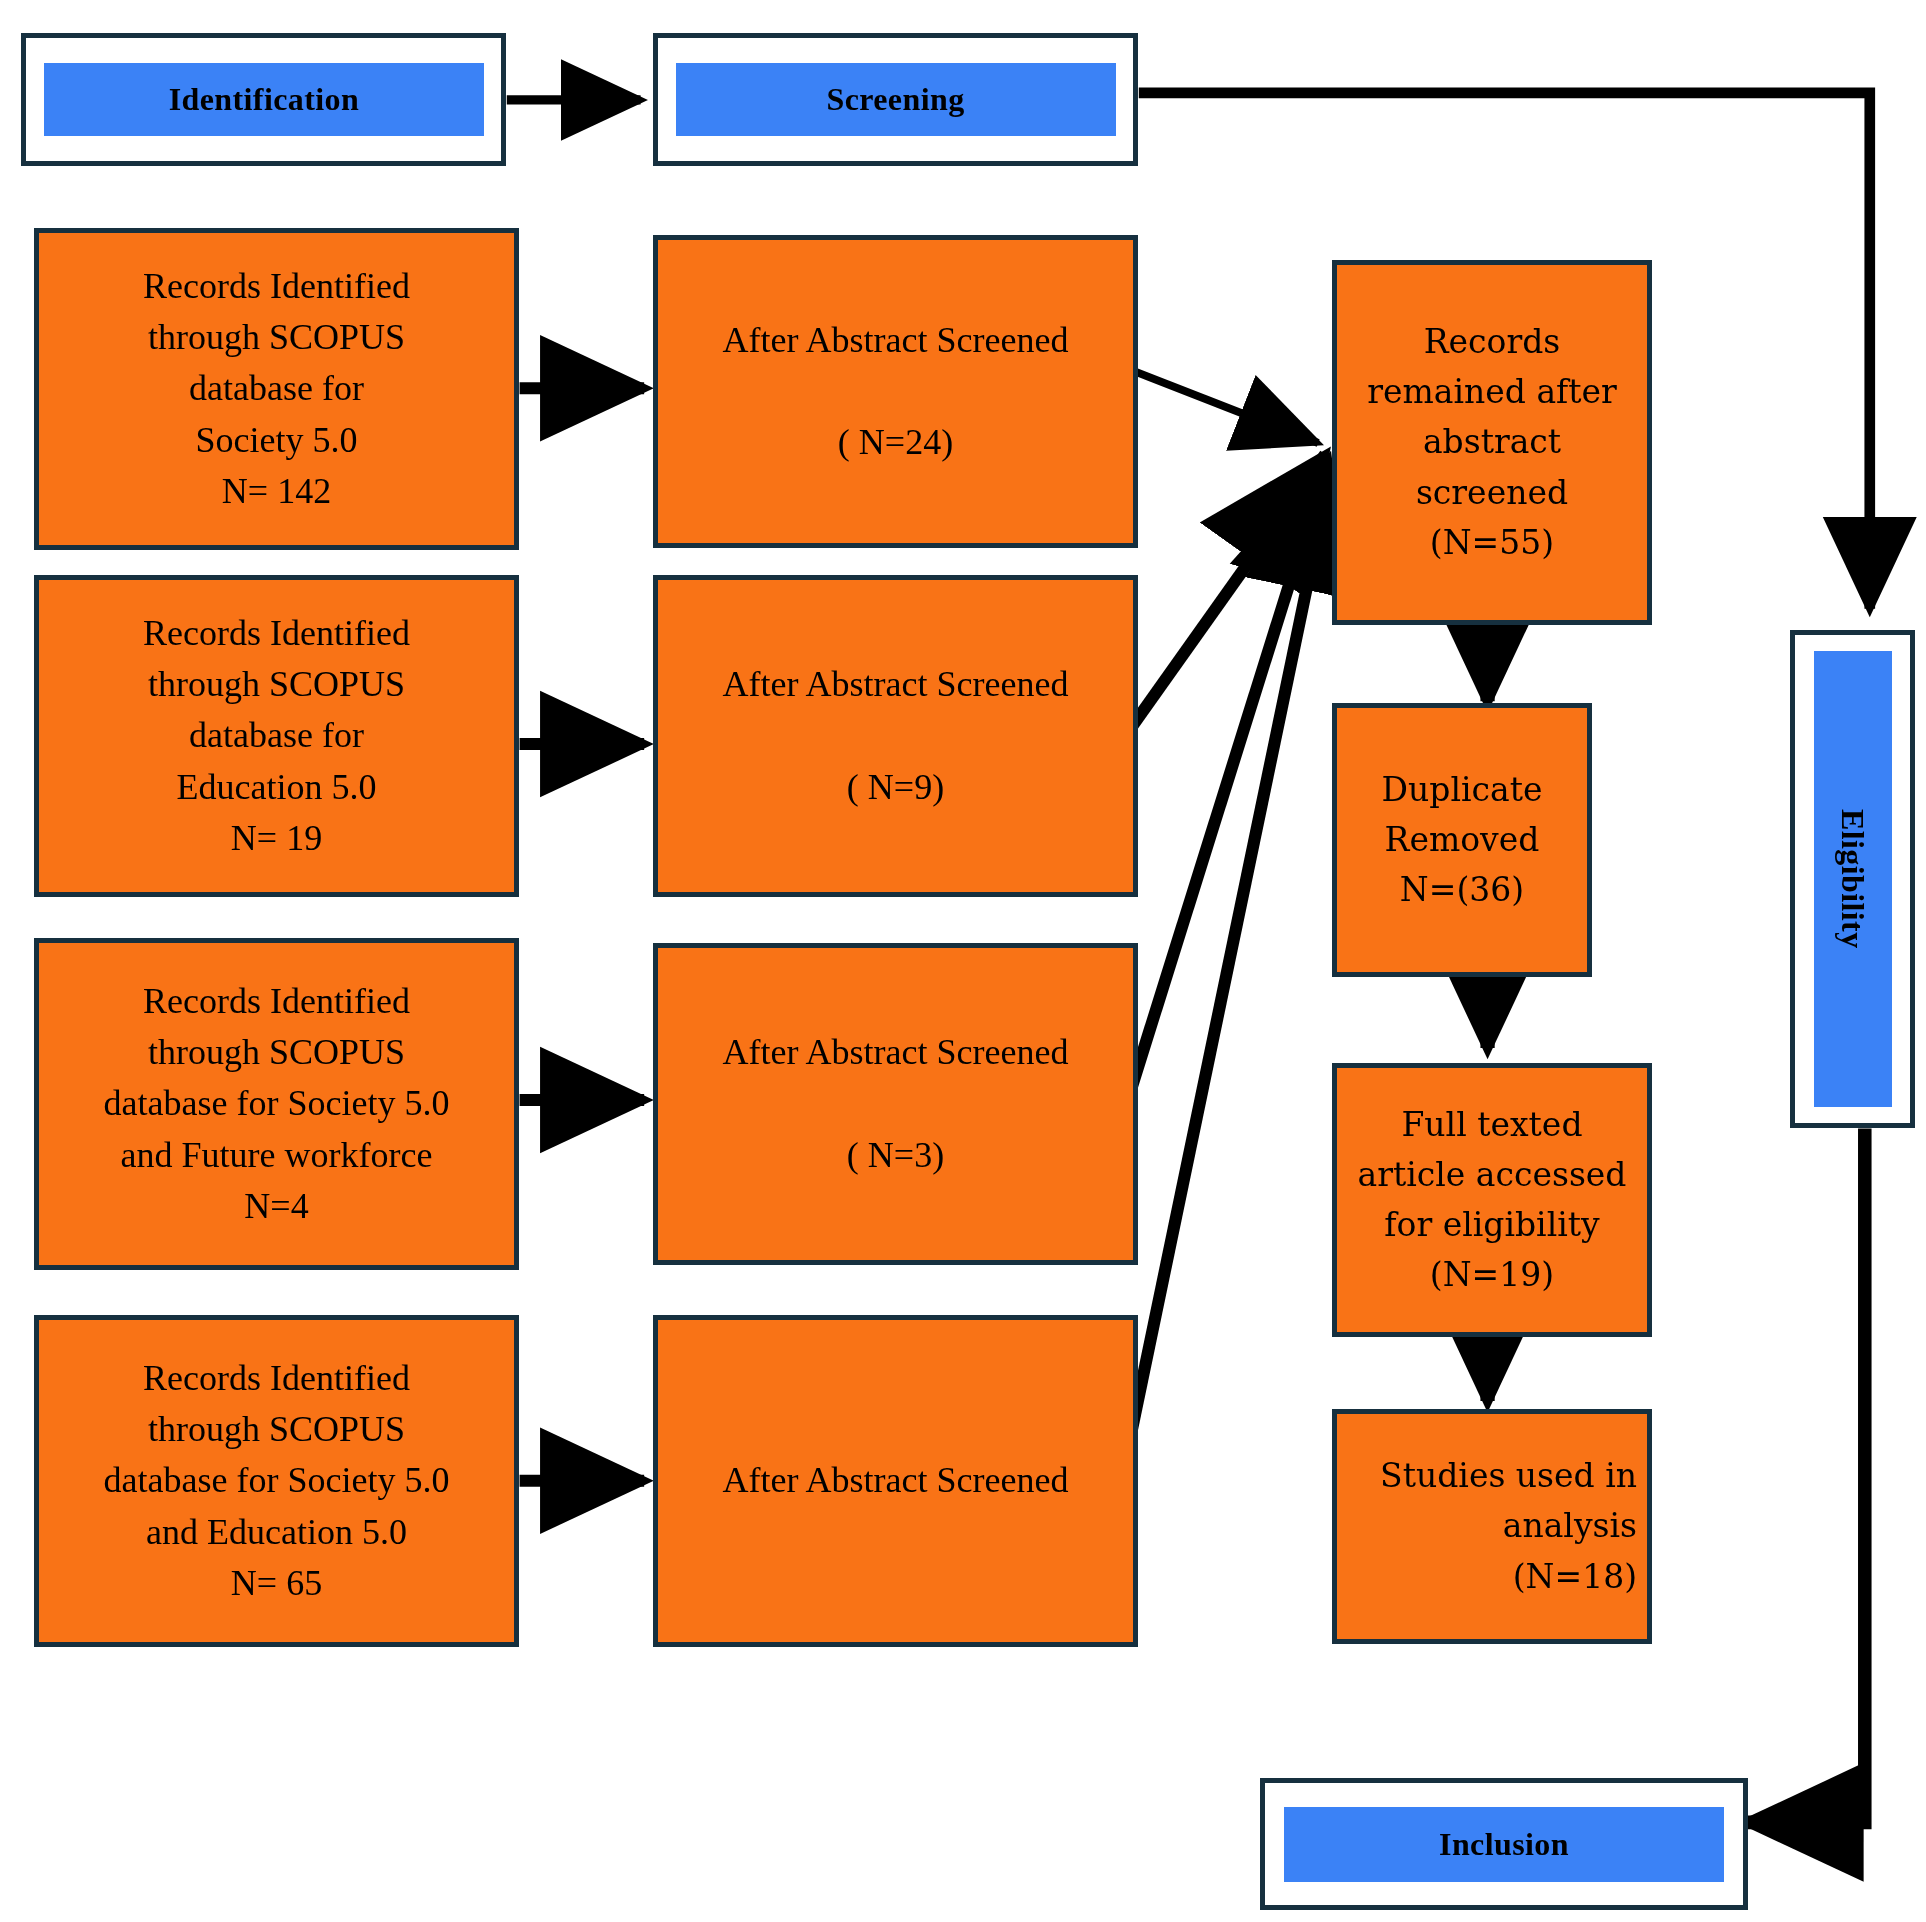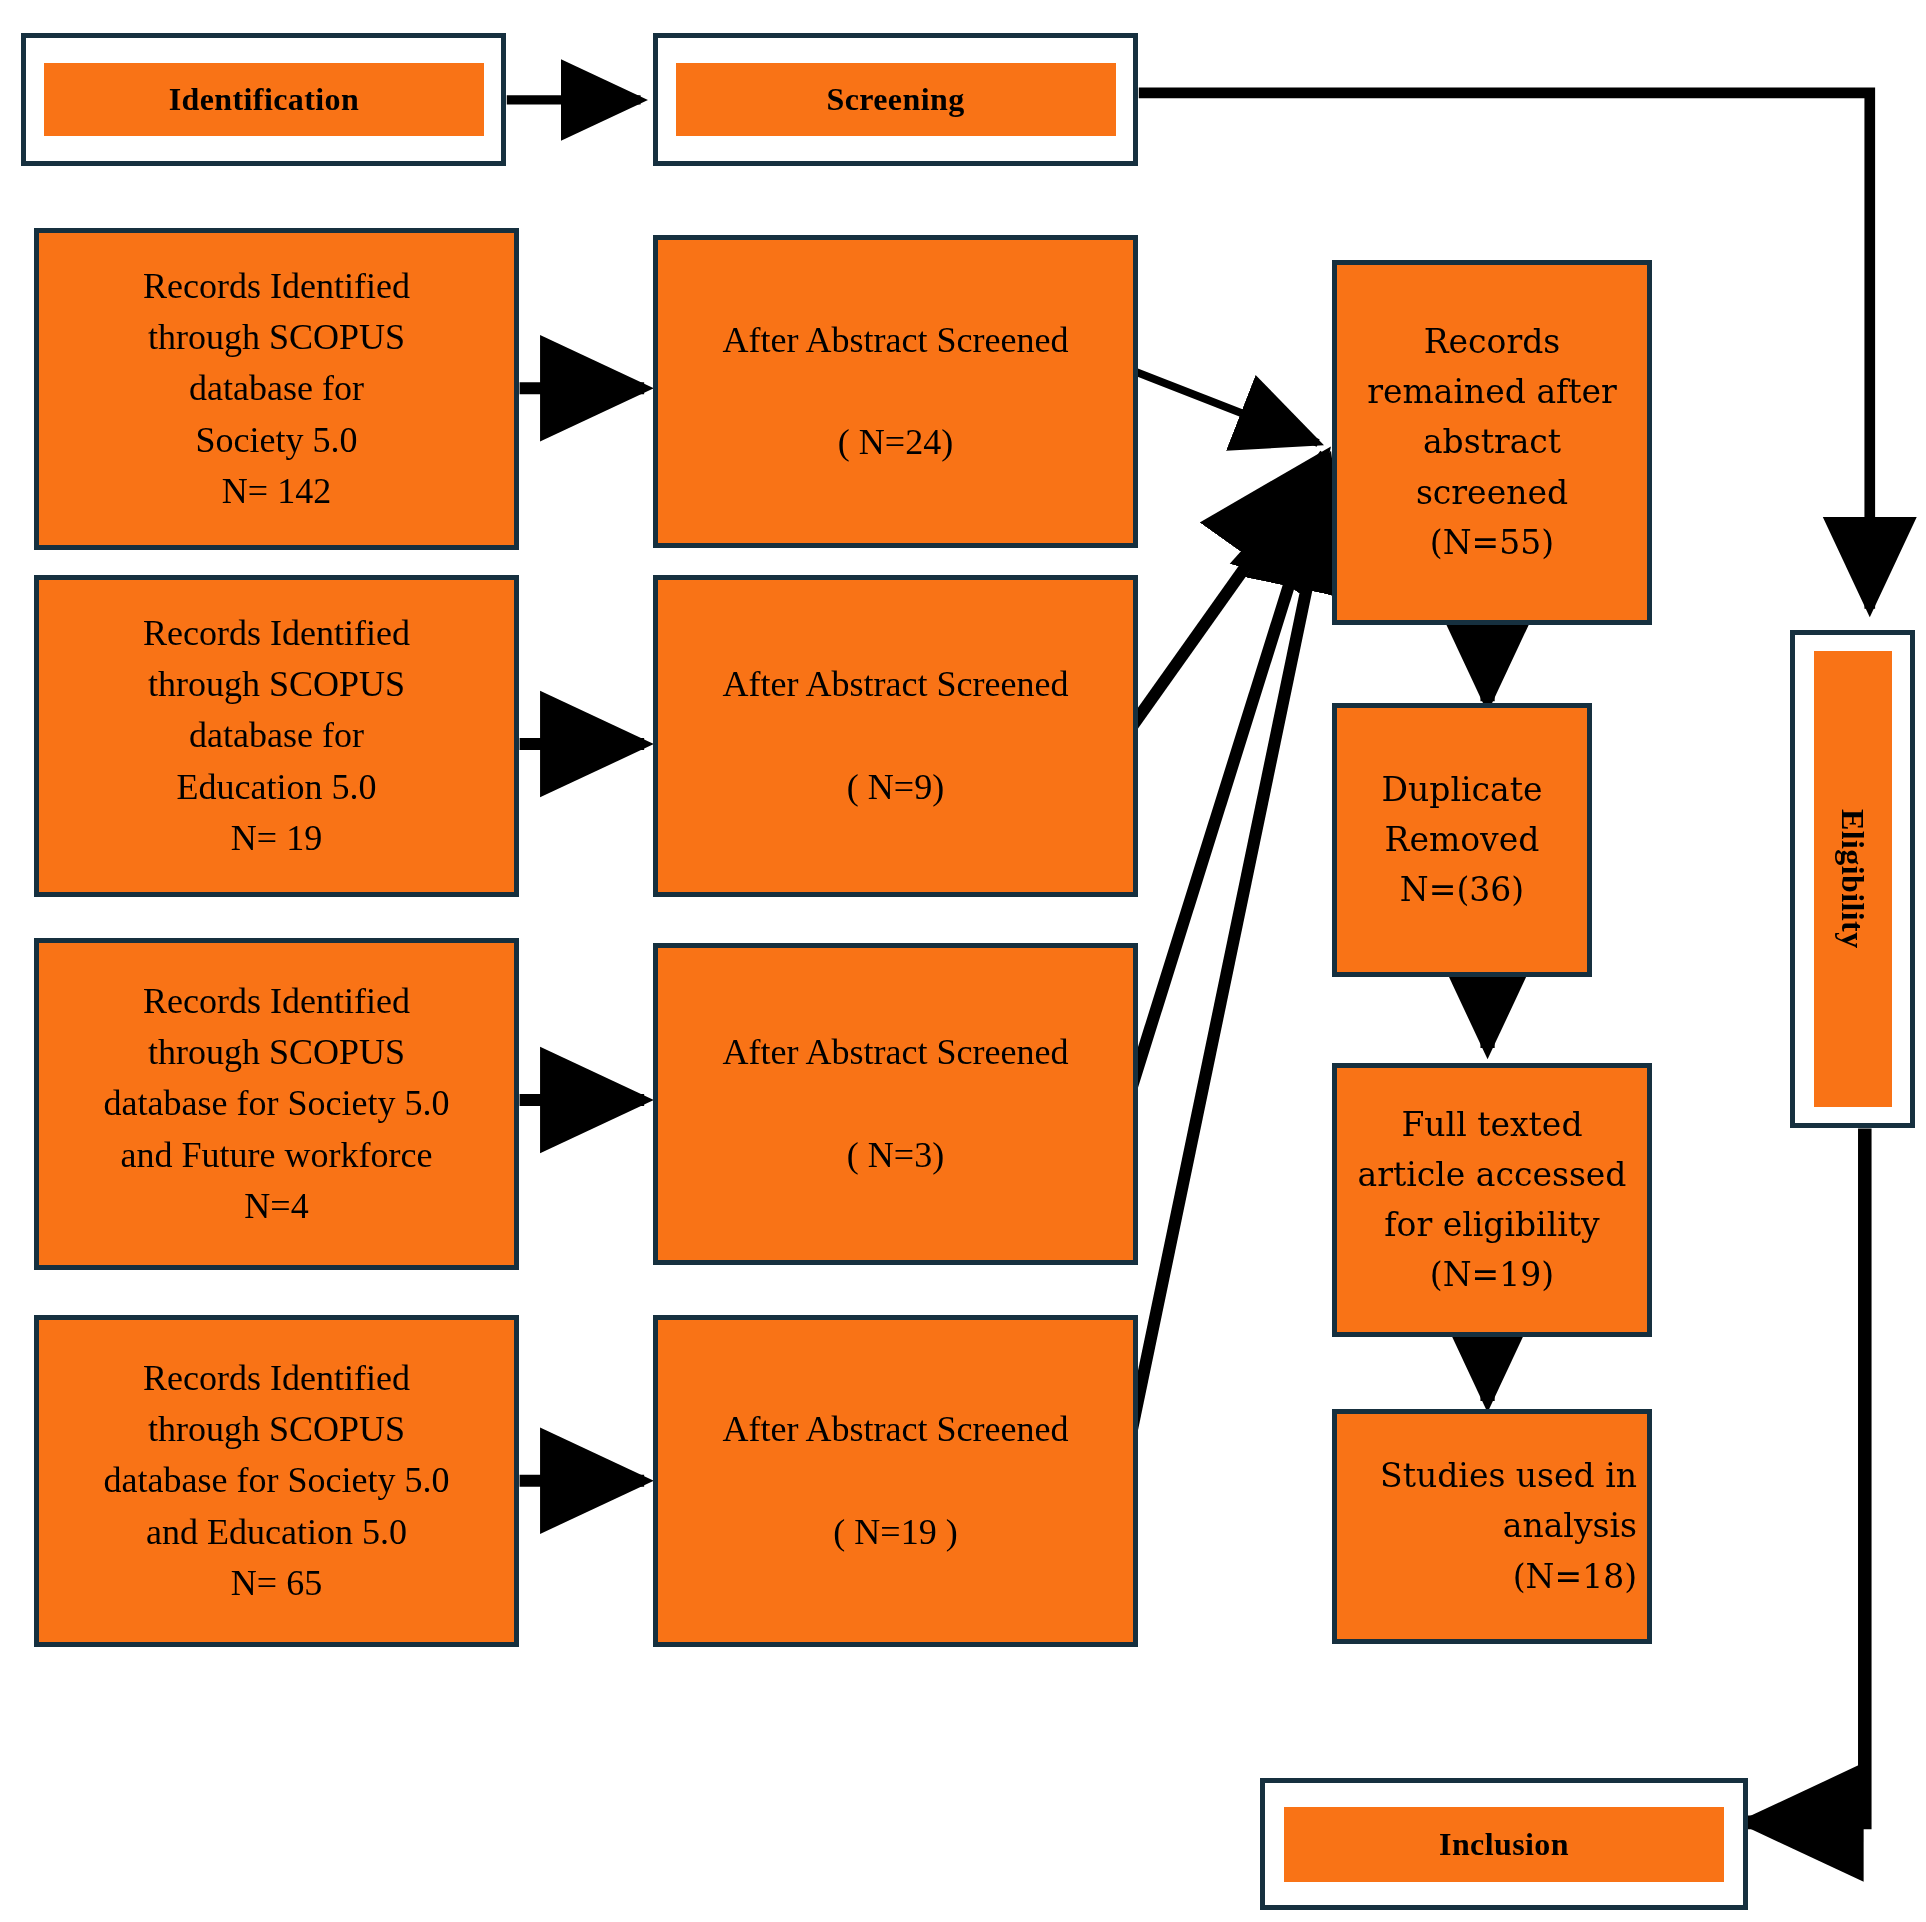--- a/index.html
+++ b/index.html
@@ -36,21 +36,21 @@
   .stage-box {
     position: absolute;
     box-sizing: border-box;
     border: 5px solid #16303f;
     background: #ffffff;
     display: flex;
     align-items: center;
     justify-content: center;
   }
   .stage-band {
-    background: #f97316;
+    background: #3b82f6;
     color: #000000;
     font-weight: bold;
     display: flex;
     align-items: center;
     justify-content: center;
     text-align: center;
     letter-spacing: 0.4px;
   }
   .vert-band {
     writing-mode: vertical-rl;
@@ -188,21 +188,20 @@
   <div class="box" style="left:653px; top:943px; width:485px; height:322px;">
     <div class="box-text serif-a" style="font-size:36px;">
       <div>After Abstract Screened</div>
       <div>( N=3)</div>
     </div>
   </div>
 
   <div class="box" style="left:653px; top:1315px; width:485px; height:332px;">
     <div class="box-text serif-a" style="font-size:36px;">
       <div>After Abstract Screened</div>
-      <div>( N=19 )</div>
     </div>
   </div>
 
   <div class="box" style="left:1332px; top:260px; width:320px; height:365px;">
     <div class="box-text serif-b" style="font-size:33px; line-height:1.52;">Records
 remained after
 abstract
 screened
 (N=55)</div>
   </div>

